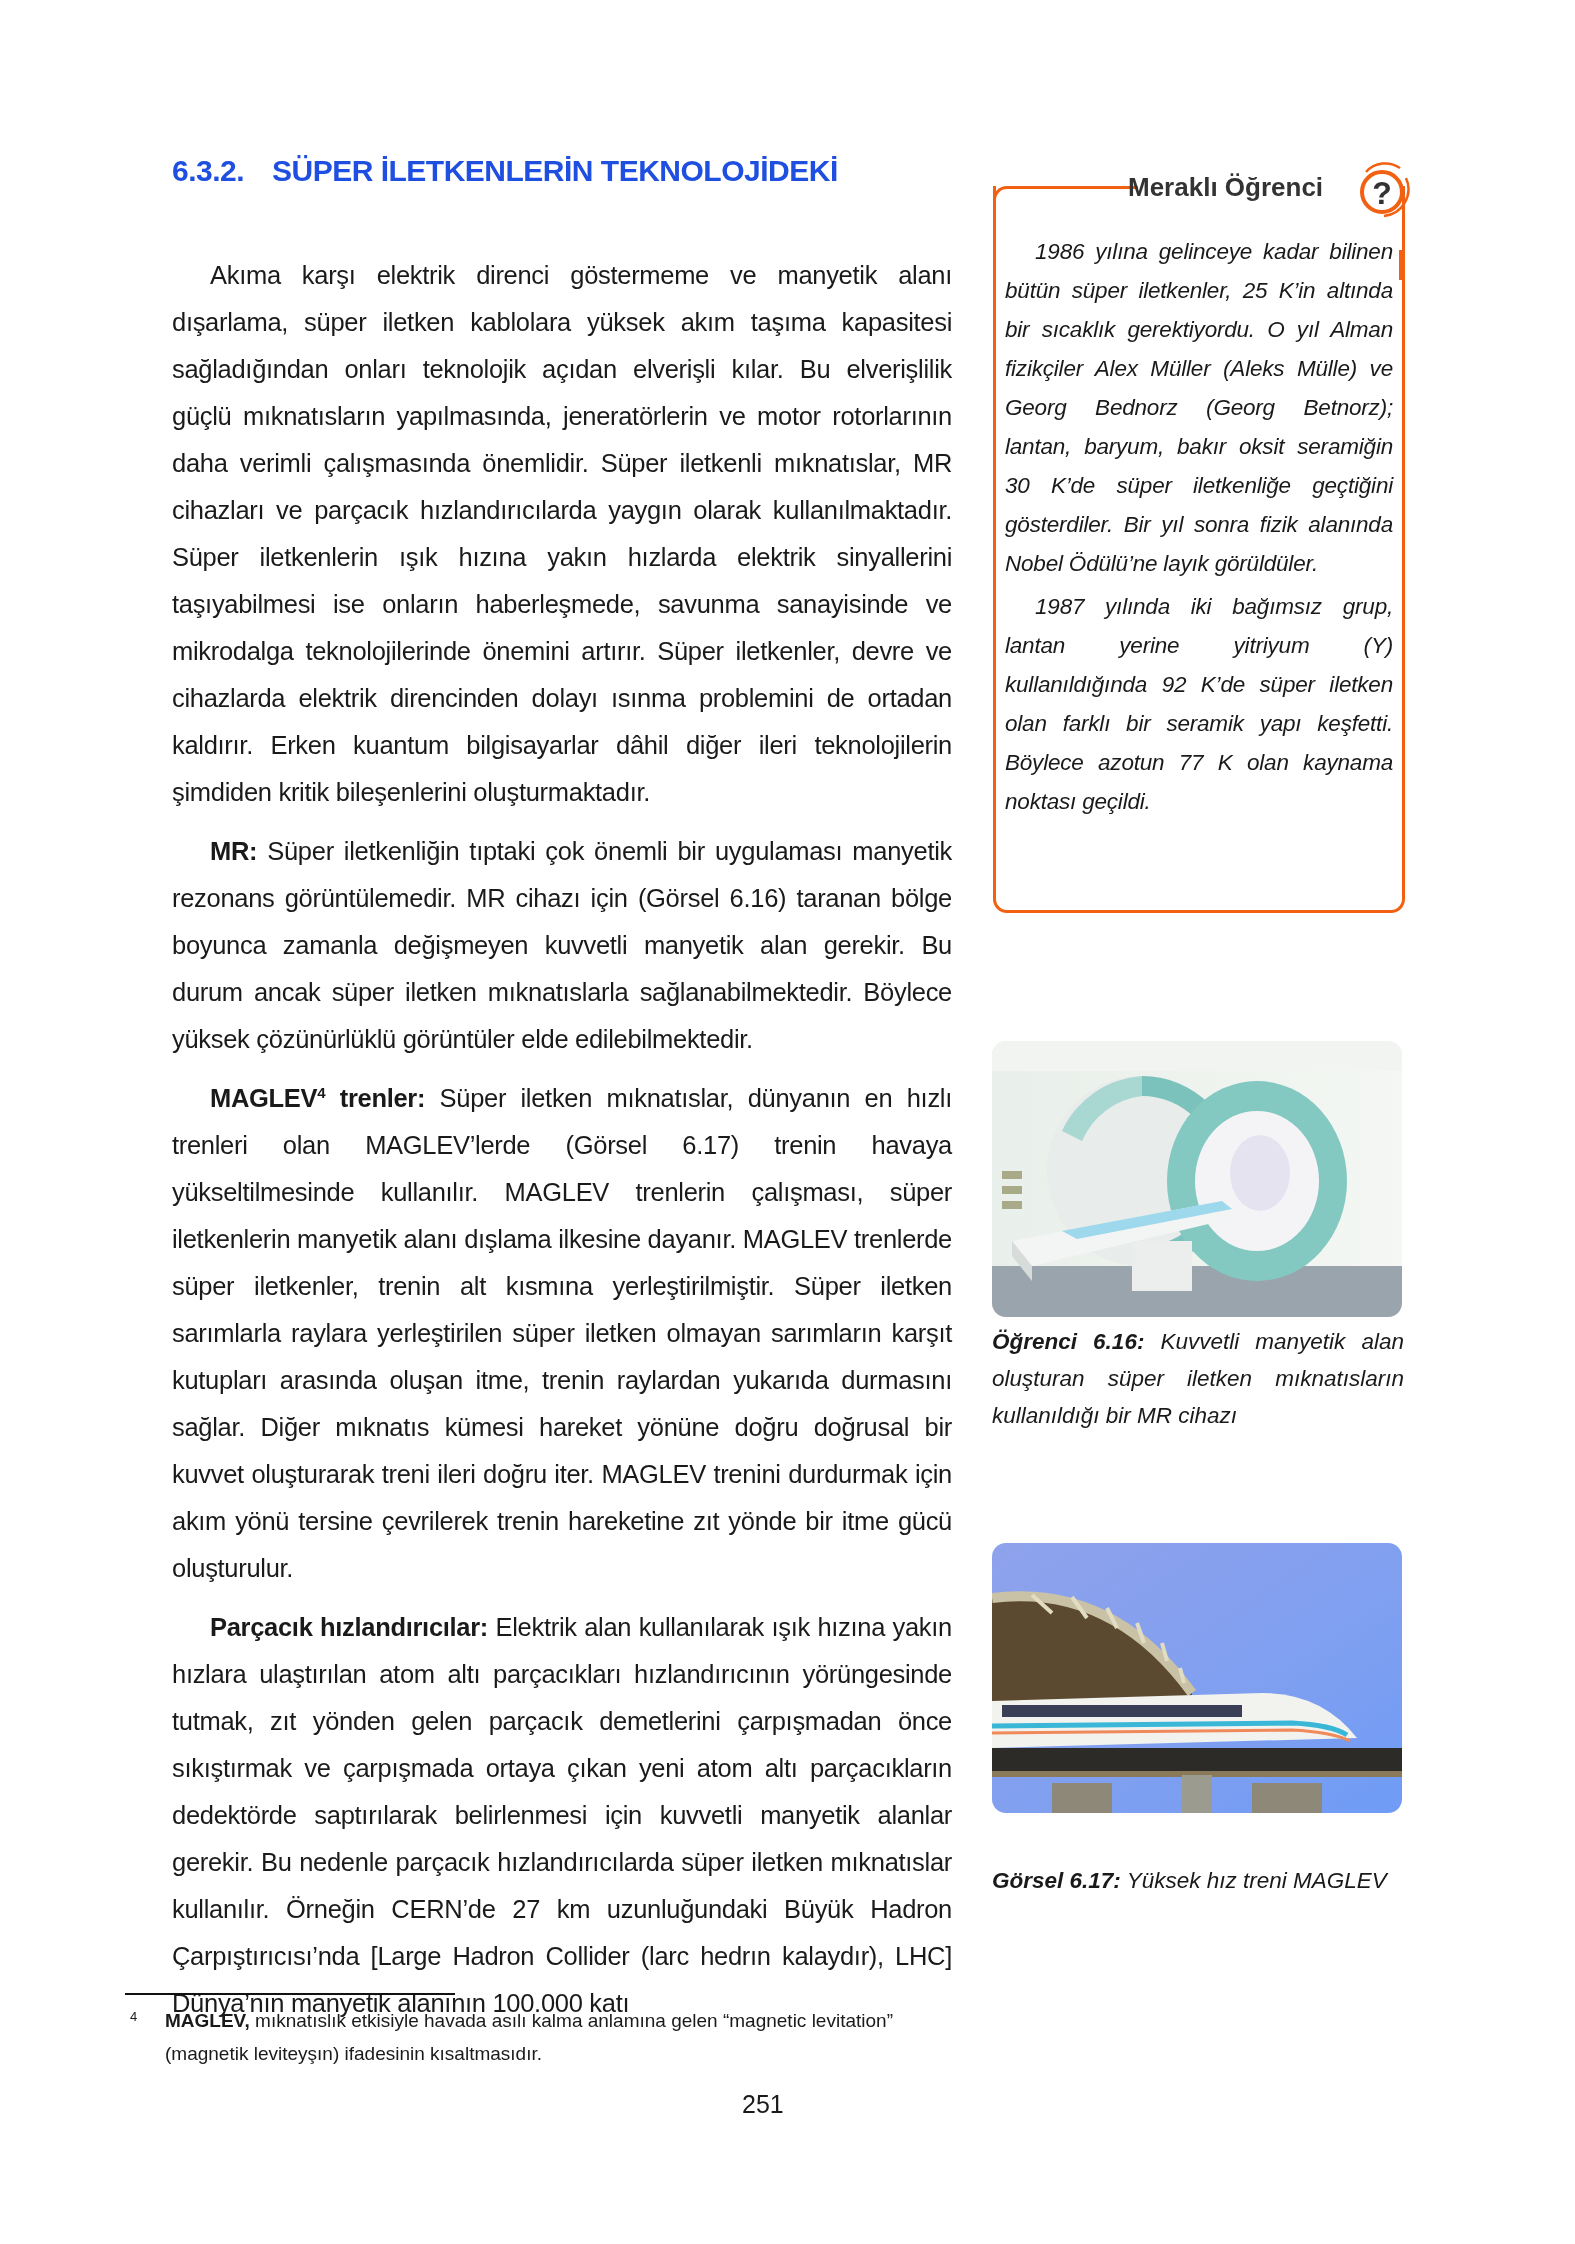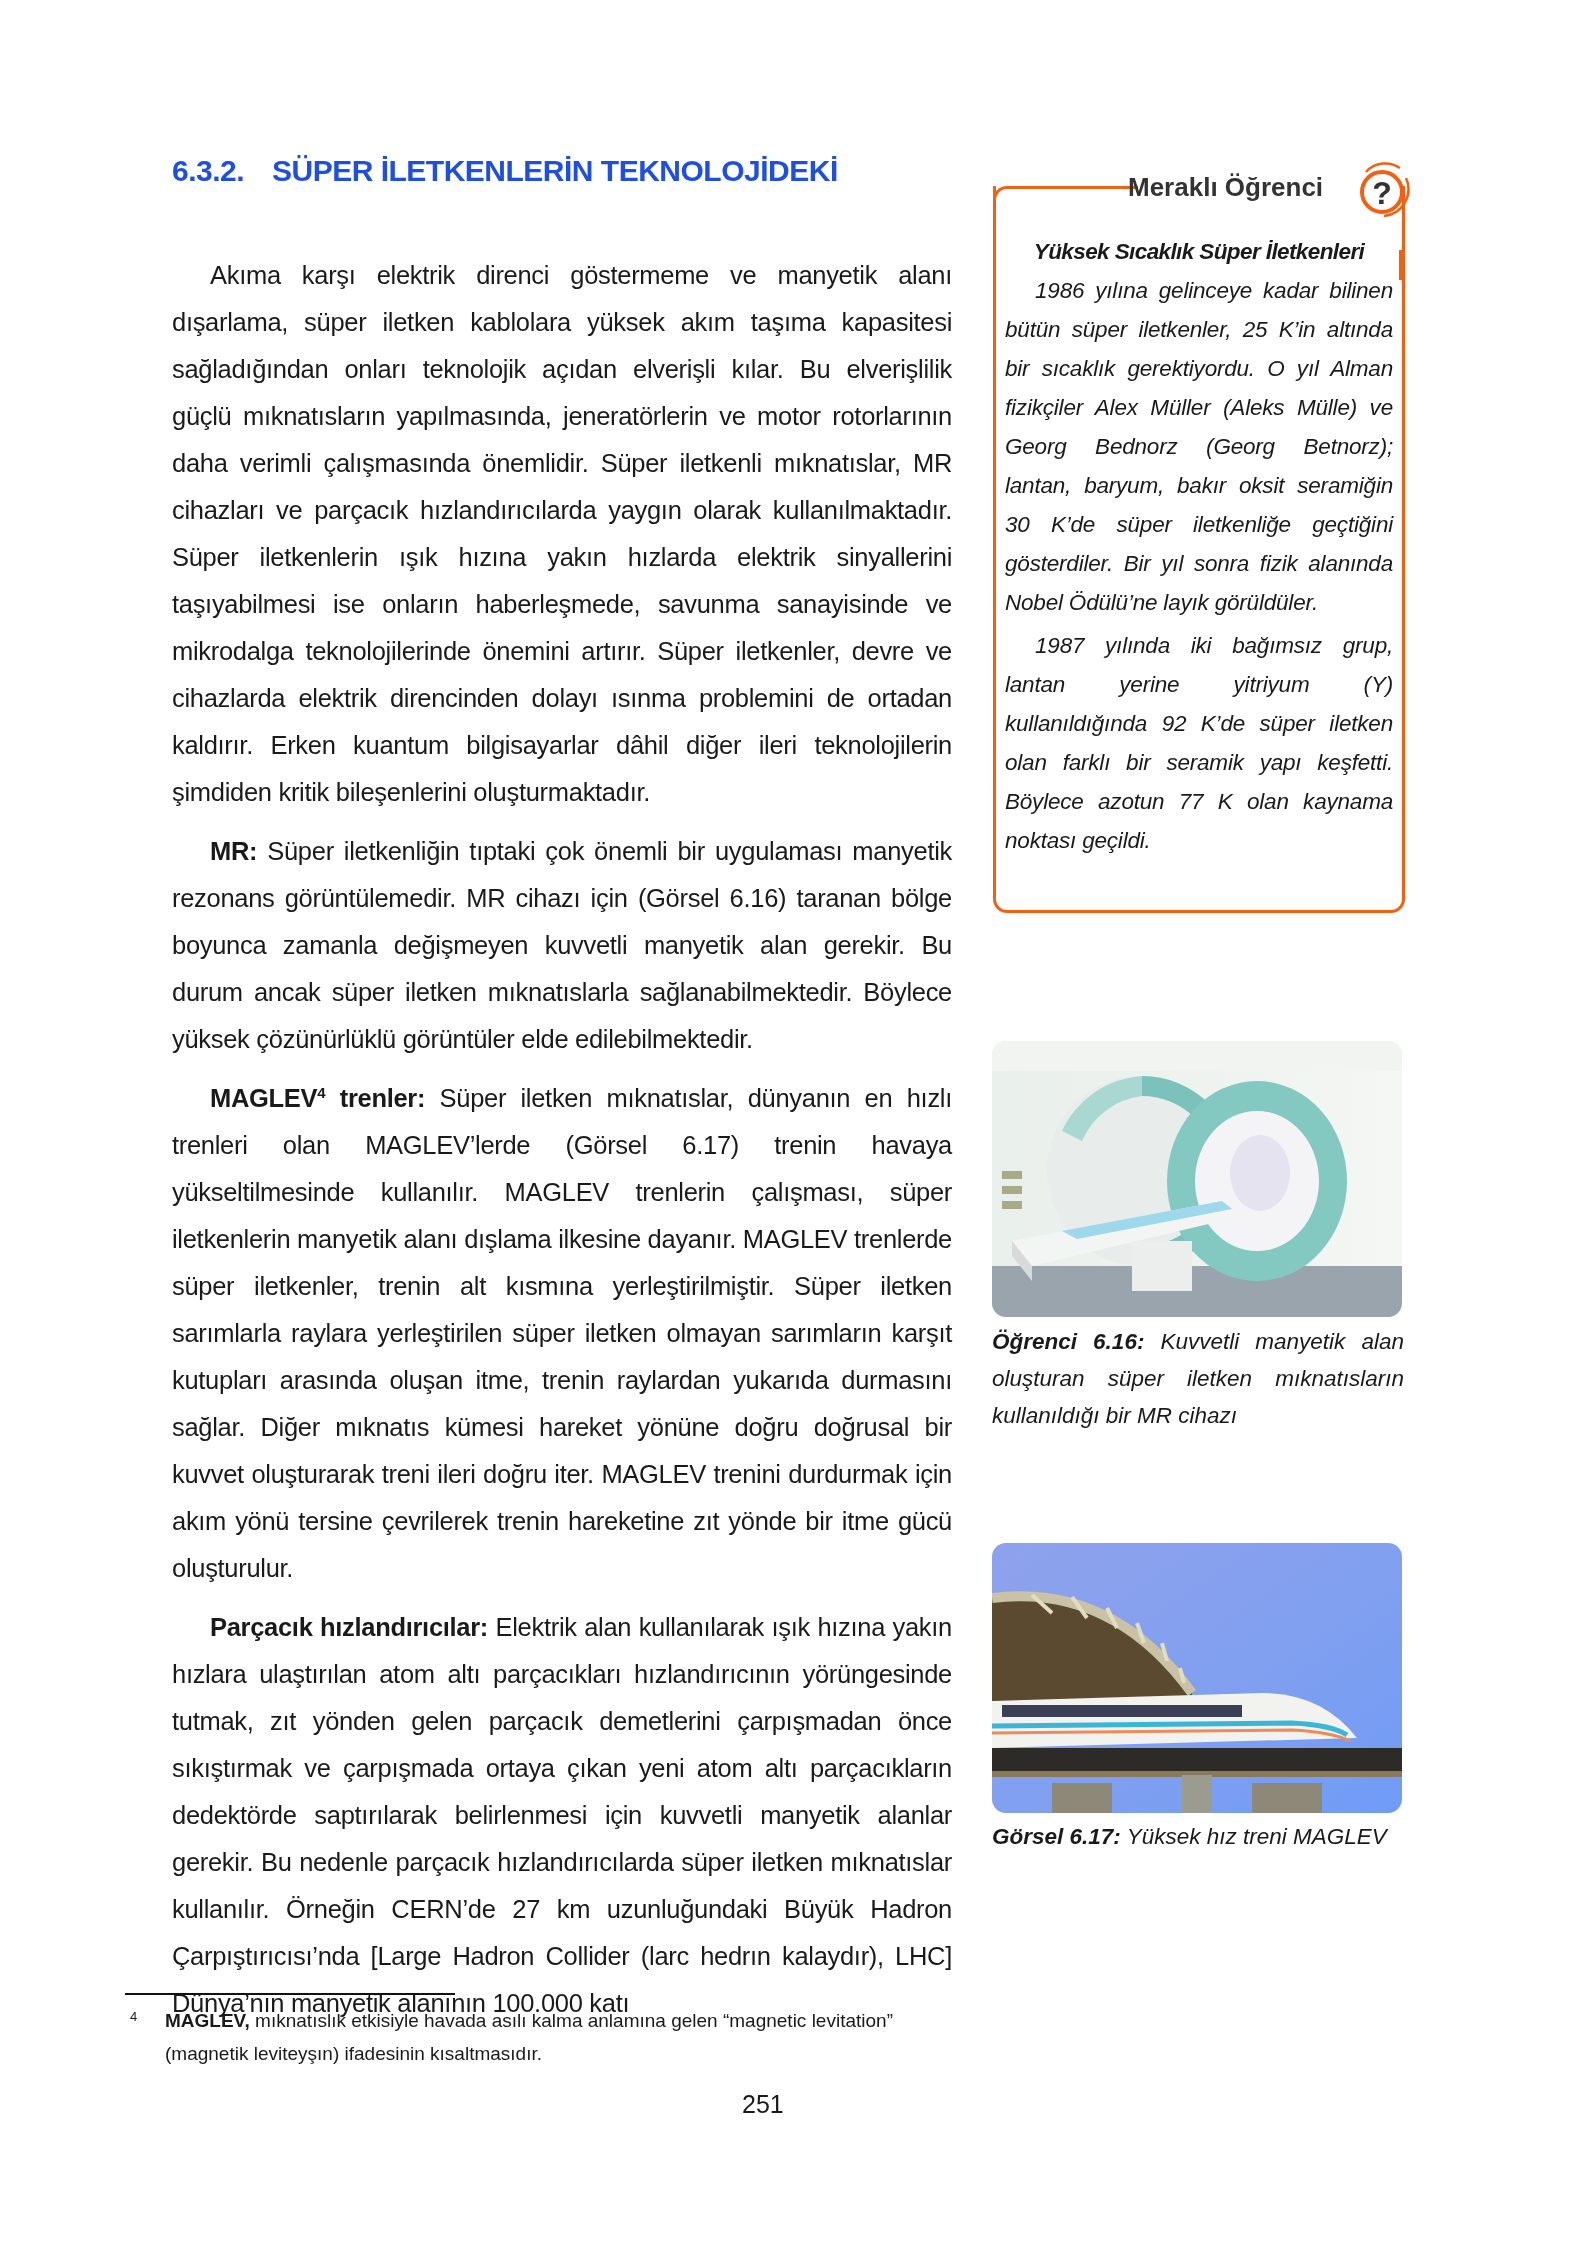--- a/index.html
+++ b/index.html
@@ -54,21 +54,21 @@
 
   .figure { position: absolute; left: 992px; width: 410px; border-radius: 14px; overflow: hidden; }
   .fig1 { top: 1041px; height: 276px; }
   .fig2 { top: 1543px; height: 270px; }
   .caption {
     position: absolute; left: 992px; width: 412px;
     font-size: 22.5px; line-height: 37px; font-style: italic; text-align: justify;
   }
   .caption b { font-weight: bold; }
   .cap1 { top: 1323px; }
-  .cap2 { top: 1818px; }
+  .cap2 { top: 1862px; }
 
   .fn-rule { position: absolute; left: 125px; top: 1993px; width: 330px; height: 2px; background: #111; }
   .footnote {
     position: absolute; left: 125px; top: 2004px; width: 830px;
     font-size: 19px; line-height: 33px;
   }
   .footnote .fnum { position: absolute; left: 5px; top: -4px; font-size: 13px; }
   .footnote .fbody { padding-left: 40px; display: block; }
   .page-number { position: absolute; left: 742px; top: 2090px; font-size: 25px; text-align: center; }
 </style>
@@ -90,21 +90,20 @@
 <div class="callout-topline"></div>
 <div class="callout-rightline"></div>
 <div class="callout-title">Meraklı Öğrenci</div>
 <svg class="qicon" viewBox="0 0 60 60">
   <path d="M 14 12 A 26 26 0 0 1 48 8" fill="none" stroke="#f26012" stroke-width="2.5"></path>
   <path d="M 54 18 A 27 27 0 0 1 32 56" fill="none" stroke="#f26012" stroke-width="2.5"></path>
   <circle cx="30" cy="32" r="20" fill="#ffffff" stroke="#f26012" stroke-width="4"></circle>
   <text x="30" y="44" text-anchor="middle" font-family="Liberation Sans, sans-serif" font-weight="bold" font-size="32" fill="#333333">?</text>
 </svg>
 <div class="callout-body">
-  <span class="sub">Yüksek Sıcaklık Süper İletkenleri</span>
   <p>1986 yılına gelinceye kadar bilinen bütün süper iletkenler, 25 K’in altında bir sıcaklık gerektiyordu. O yıl Alman fizikçiler Alex Müller (Aleks Mülle) ve Georg Bednorz (Georg Betnorz); lantan, baryum, bakır oksit seramiğin 30 K’de süper iletkenliğe geçtiğini gösterdiler. Bir yıl sonra fizik alanında Nobel Ödülü’ne layık görüldüler.</p>
   <p style="margin-top:4px;">1987 yılında iki bağımsız grup, lantan yerine yitriyum (Y) kullanıldığında 92 K’de süper iletken olan farklı bir seramik yapı keşfetti. Böylece azotun 77 K olan kaynama noktası geçildi.</p>
 </div>
 
 <svg class="figure fig1" viewBox="0 0 410 276" preserveAspectRatio="none">
   <defs>
     <linearGradient id="wall" x1="0" y1="0" x2="1" y2="0">
       <stop offset="0" stop-color="#e9efea"></stop>
         <stop offset="1" stop-color="#f4f7f3"></stop>
     </linearGradient>

